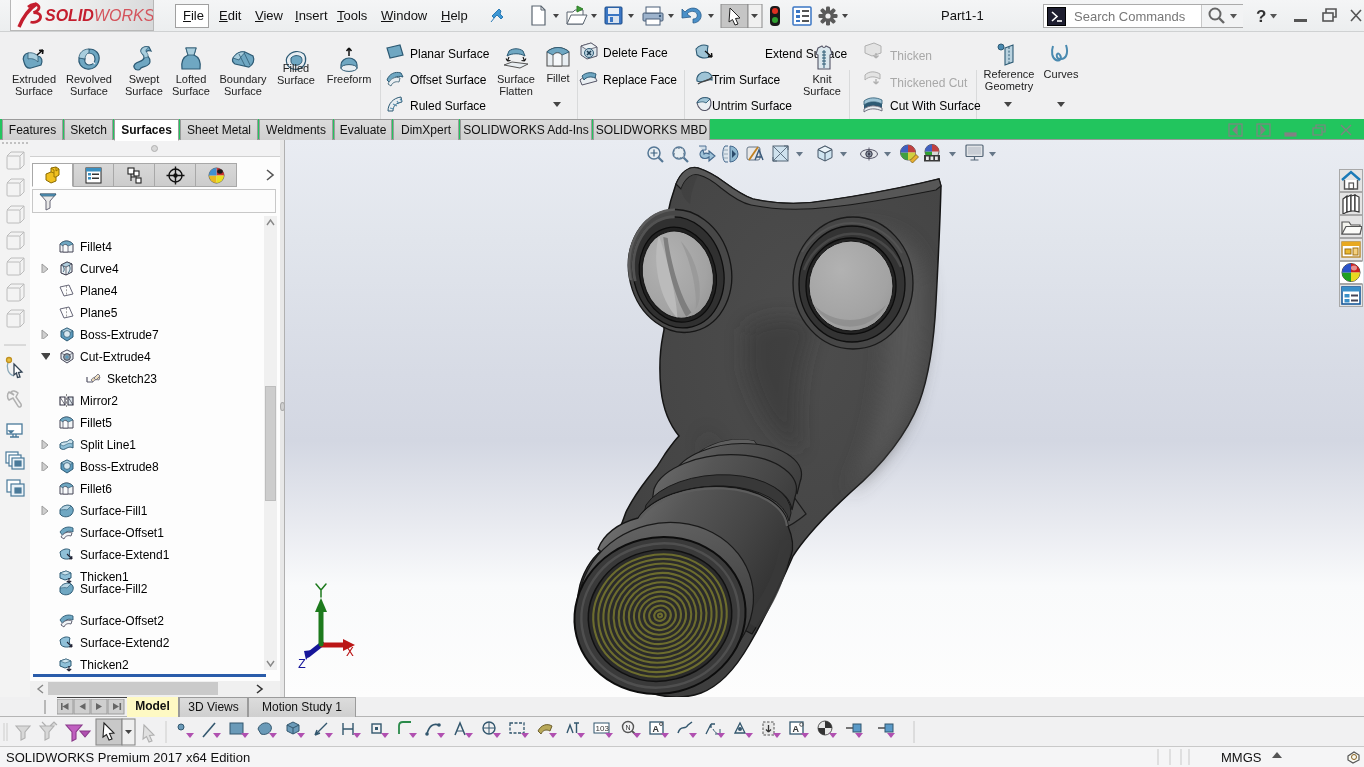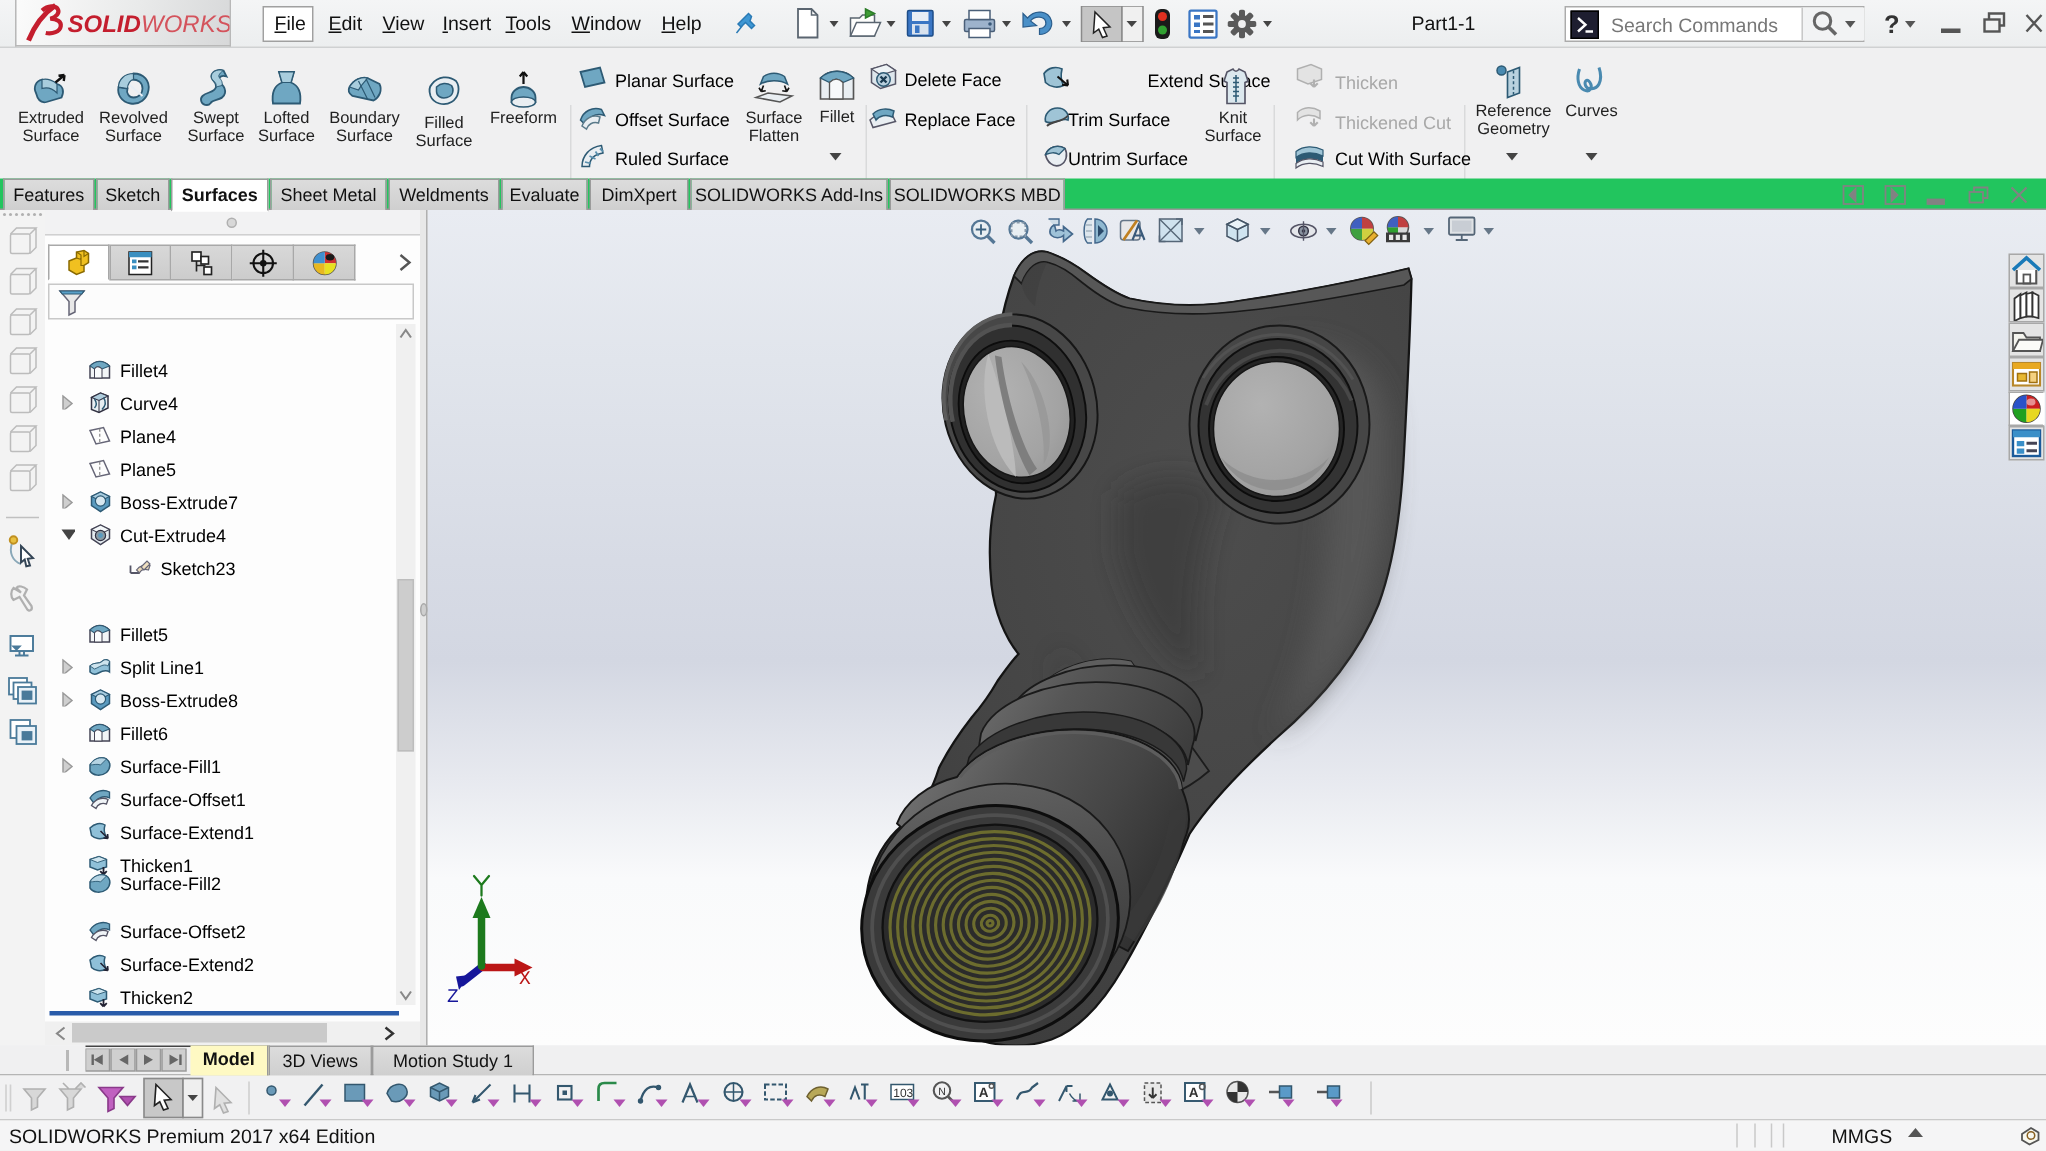--- a/index.html
+++ b/index.html
@@ -158,21 +158,21 @@
  <svg class="abs" style="left:229px;top:14px;" width="28" height="28" viewBox="0 0 28 28">
       <path d="M4 12 C7 7 12 5 16 6 L24 10 C26 14 24 19 20 21 L6 18 C3 16 3 14 4 12 Z" fill="#6fa7c2" stroke="#2d5a74" stroke-width="1.2"></path>
       <path d="M16 6 C12 5 7 7 4 12 L10 14 C12 10 15 8 16 6 Z" fill="#a8cddd" stroke="#2d5a74" stroke-width="0.8"></path>
       <path d="M10 8 L16 20 M15 6.5 L21 19" stroke="#2d5a74" stroke-width="0.8"></path>
     </svg>
  <div class="rlbl" style="left:213px;top:41px;width:60px;">Boundary<br>Surface</div>
  <svg class="abs" style="left:282px;top:14px;" width="28" height="28" viewBox="0 0 28 28">
       <path d="M6 10 C10 5 17 4 22 8 C25 12 24 19 19 22 C14 25 7 23 5 18 C4 15 4 12 6 10 Z" fill="#e9eef2" stroke="#2d5a74" stroke-width="1.2"></path>
       <path d="M9 12 C12 9 16 9 19 11 C21 14 20 18 16 19 C12 20 9 18 9 15 Z" fill="#6fa7c2" stroke="#2d5a74" stroke-width="1"></path>
     </svg>
- <div class="rlbl" style="left:266px;top:44px;width:60px;text-align:center;">Filled<br>Surface</div>
+ <div class="rlbl" style="left:266px;top:30px;width:60px;text-align:center;">Filled<br>Surface</div>
  <svg class="abs" style="left:335px;top:12px;" width="28" height="30" viewBox="0 0 28 30">
       <path d="M6 21 C6 17 10 14 14 14 C18 14 22 17 22 21 L22 24 L6 24 Z" fill="#6fa7c2" stroke="#2d5a74" stroke-width="1.2"></path>
       <ellipse cx="14" cy="24" rx="8" ry="3.4" fill="#e9eef2" stroke="#2d5a74" stroke-width="1"></ellipse>
       <path d="M14 12 L14 4 M14 4 l-2.5 3 M14 4 l2.5 3" stroke="#111" stroke-width="1.5" fill="none"></path>
     </svg>
  <div class="rlbl" style="left:319px;top:41px;width:60px;">Freeform</div>
  
  <svg class="abs" style="left:385px;top:10px;" width="20" height="20" viewBox="0 0 20 20">
       <path d="M2 6 L15 3 L18 13 L5 16 Z" fill="#6fa7c2" stroke="#2d5a74" stroke-width="1.2"></path>
     </svg>
@@ -512,20 +512,26 @@
           <svg class="ico" style="left:28px;" width="17" height="17" viewBox="0 0 17 17">
             <use href="#i-cut"></use>
           </svg>
           <span class="lbl" style="left:50px;">Cut-Extrude4</span>
         </div>
 <div class="treerow" style="top:154px;">
           <svg class="ico" style="left:55px;" width="17" height="17" viewBox="0 0 17 17">
             <use href="#i-sketch"></use>
           </svg>
           <span class="lbl" style="left:77px;">Sketch23</span>
+        </div>
+<div class="treerow" style="top:176px;">
+          <svg class="ico" style="left:28px;" width="17" height="17" viewBox="0 0 17 17">
+            <use href="#i-mirror"></use>
+          </svg>
+          <span class="lbl" style="left:50px;">Mirror2</span>
         </div>
 <div class="treerow" style="top:198px;">
           <svg class="ico" style="left:28px;" width="17" height="17" viewBox="0 0 17 17">
             <use href="#i-fillet"></use>
           </svg>
           <span class="lbl" style="left:50px;">Fillet5</span>
         </div>
 <div class="treerow" style="top:220px;">
           <svg class="arr" style="left:10px;" width="10" height="12">
             <path d="M2 1 L8 6 L2 11 Z" fill="#cfcfcf" stroke="#9a9a9a" stroke-width="1"></path>

